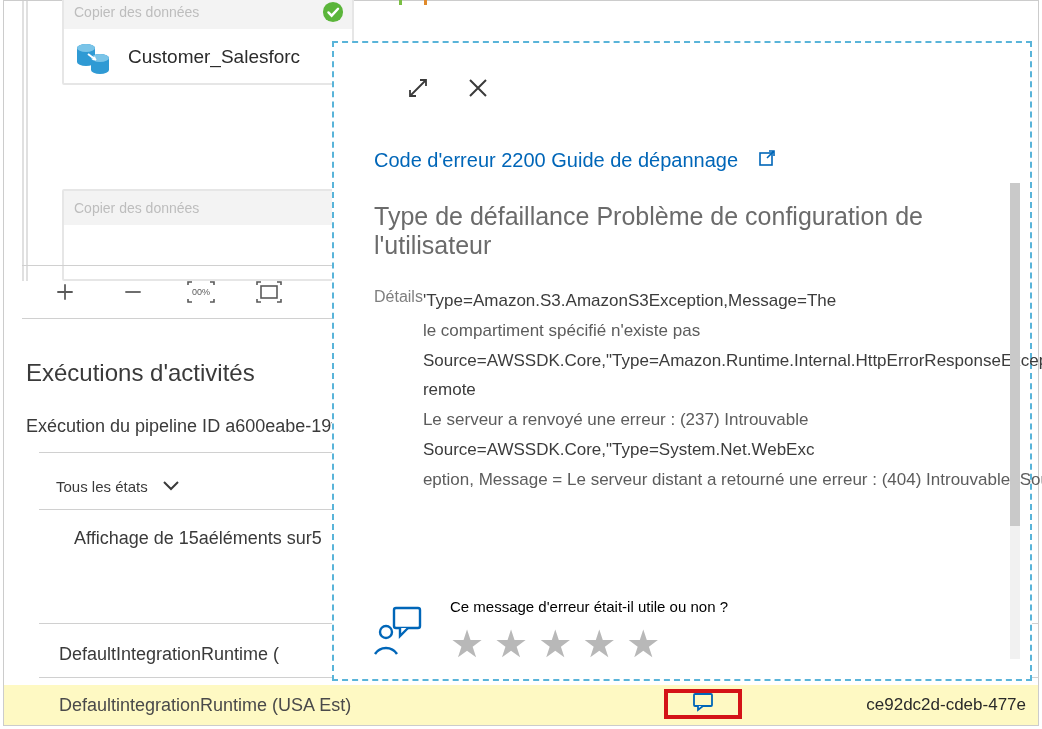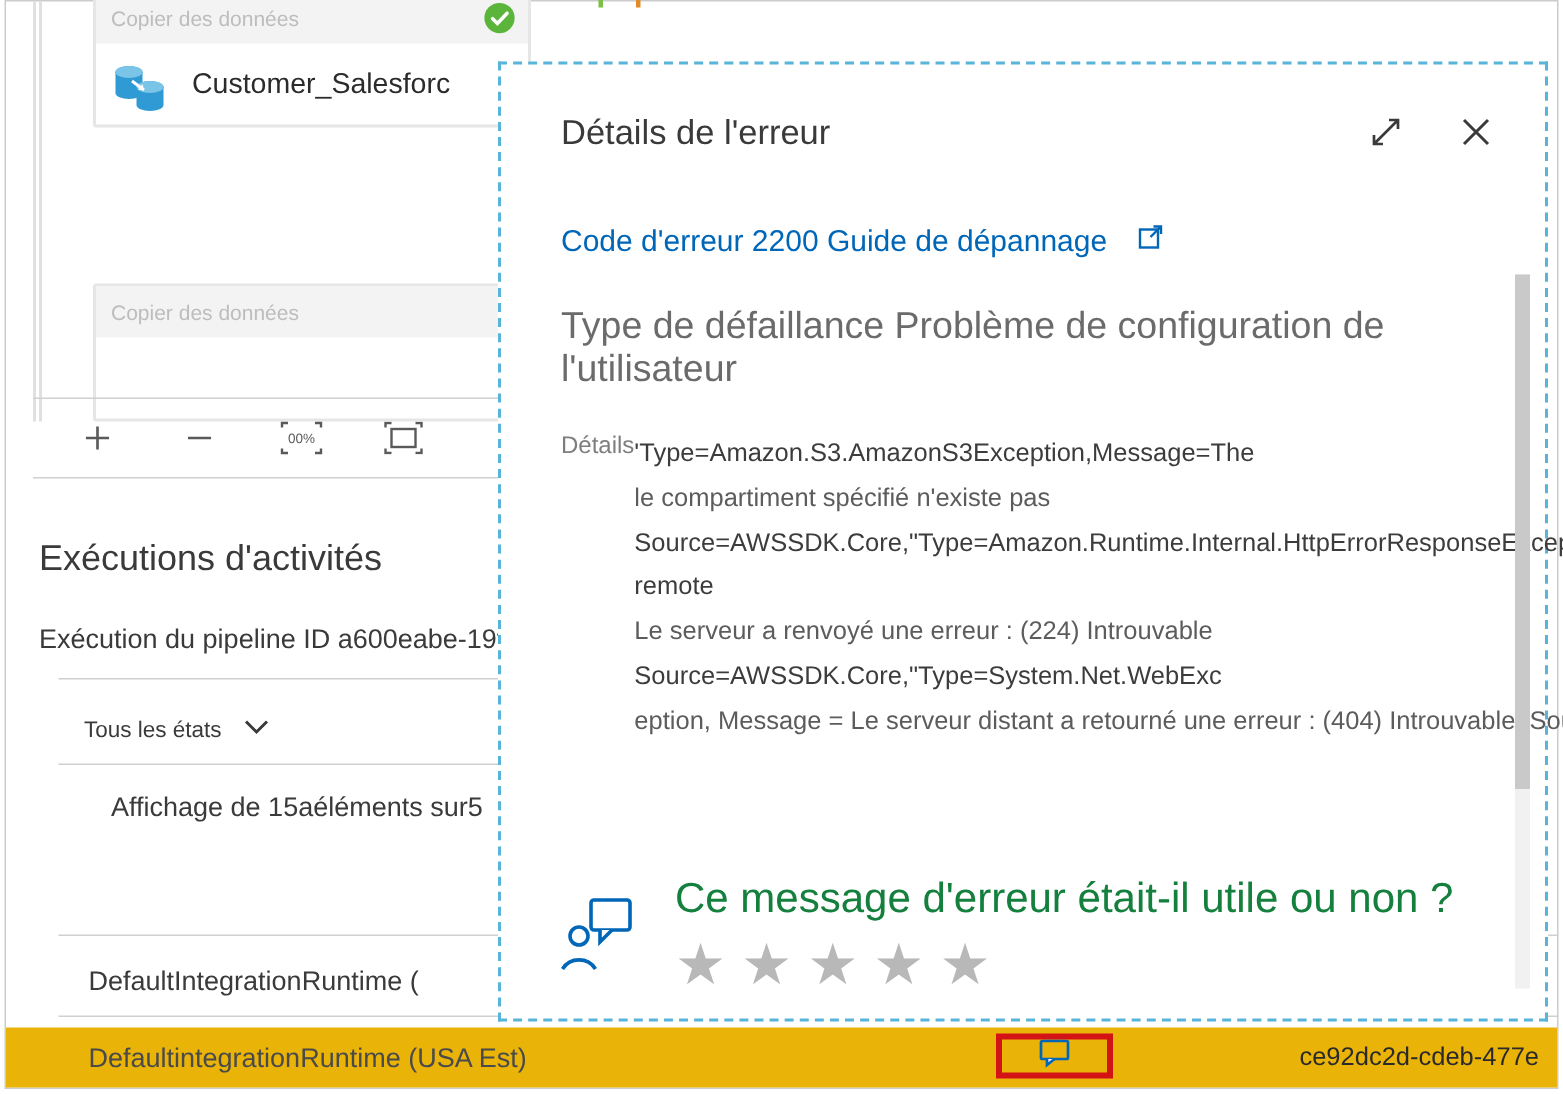--- a/index.html
+++ b/index.html
@@ -28,21 +28,21 @@
 
   .section-heading { position: absolute; left: 22px; top: 358px; font-size: 24px; color: #3a3a3a; }
   .pipeline-line { position: absolute; left: 22px; top: 415px; font-size: 18px; color: #3a3a3a; }
   .divider-h { position: absolute; left: 35px; height: 1px; background: #d0d0d0; }
 
   .states-dd { position: absolute; left: 52px; top: 477px; display: flex; align-items: center; font-size: 15px; color: #3a3a3a; }
   .chev { margin-left: 14px; }
   .showing { position: absolute; left: 70px; top: 527px; font-size: 18px; color: #3a3a3a; }
   .runtime-lbl { position: absolute; left: 70px; top: 575px; font-size: 18px; color: #3a3a3a; }
   .row1 { position: absolute; left: 55px; top: 643px; font-size: 18px; color: #3a3a3a; }
-  .bottom-row { position: absolute; left: 0; right: 0; bottom: 0; height: 40px; background: #eab308; display: flex; align-items: center; }
+  .bottom-row { position: absolute; left: 0; right: 0; bottom: 0; height: 40px; background: #fef9c3; display: flex; align-items: center; }
   .row2 { margin-left: 55px; font-size: 18px; color: #4a4a4a; }
   .bottom-run-id { position: absolute; right: 12px; font-size: 17px; color: #2a2a2a; }
   .feedback-hl { position: absolute; left: 660px; bottom: 6px; width: 78px; height: 30px; border: 4px solid #d41317; display:flex; align-items:center; justify-content:center;}
   .feedback-ico { color: #0066b8; }
 
   .error-panel {
     position: absolute; left: 328px; top: 40px; width: 700px; height: 640px;
     background: #fff; border: 2px dashed #59b4d9;
   }
   .err-header { display:flex; align-items:center; height: 90px; padding: 0 30px 0 40px; }
@@ -56,21 +56,21 @@
   .err-link-row { display:flex; align-items:center; font-size: 20px; color: #0066b8; margin-bottom: 30px; }
   .ext-link { margin-left: 20px; }
   .failure-type { font-size: 25px; color: #6b6b6b; margin-bottom: 26px; }
   .details-grid { display:flex; }
   .details-lbl { width: 104px; font-size: 16px; color: #7e7e7e; padding-top: 2px; }
   .details-text { flex:1; font-size: 17px; line-height: 1.75; color: #5c5c5c; }
   .em { color: #3c3c3c; font-weight: 500; }
 
   .feedback-area { position:absolute; left: 36px; bottom: 16px; display:flex; align-items:center; }
   .person-icon { color:#0066b8; margin-right: 26px; }
-  .fb-text { font-size: 28px; color: #15803d; }
+  .fb-text { font-size: 15px; color: #000000; }
   .stars { margin-top: 10px; display:flex; gap: 10px; }
   .star { font-size: 38px; color:#b8b8b8; line-height:1; }
 
   .green-accent { position:absolute; left: 395px; top: -2px; height: 6px; width: 28px; border-left: 3px solid #7bbf44; border-right: 3px solid #e08a2b; }
 </style>
 </head>
 <body>
 
 <div class="frame">
   <div class="green-accent"></div>
@@ -161,21 +161,20 @@
     <span class="feedback-ico">
       <svg width="22" height="20" viewBox="0 0 22 20">
           <rect x="2" y="2" width="18" height="12" rx="1" stroke="#0066b8" stroke-width="1.8" fill="none"></rect>
           <path d="M6 14 l0 4 l5 -4" stroke="#0066b8" stroke-width="1.8" fill="#f2f2f2"></path>
         </svg>
     </span>
   </div>
 
   <div class="error-panel">
     <div class="err-header">
-      <span class="err-title">Détails de l'erreur</span>
       <span class="hdr-btn">
         <svg width="24" height="24" viewBox="0 0 24 24">
             <path d="M4 20 L20 4 M14 4 h6 v6 M10 20 h-6 v-6" stroke="#3a3a3a" stroke-width="1.8" fill="none"></path>
           </svg>
       </span>
       <span class="hdr-btn">
         <svg width="24" height="24" viewBox="0 0 24 24">
             <path d="M4 4 L20 20 M20 4 L4 20" stroke="#3a3a3a" stroke-width="2"></path>
           </svg>
       </span>
@@ -196,21 +195,21 @@
             </svg>
         </span>
       </div>
       <div class="failure-type">Type de défaillance Problème de configuration de l'utilisateur</div>
       <div class="details-grid">
         <div class="details-lbl">Détails</div>
         <div class="details-text">
           <span class="em">'Type=Amazon.S3.AmazonS3Exception,Message=The</span><br>
           <span>le compartiment spécifié n'existe pas</span><br>
           <span class="em">Source=AWSSDK.Core,"Type=Amazon.Runtime.Internal.HttpErrorResponseException,Message=The remote</span><br>
-          <span>Le serveur a renvoyé une erreur : (224) Introuvable</span><br>
+          <span>Le serveur a renvoyé une erreur : (237) Introuvable</span><br>
           <span class="em">Source=AWSSDK.Core,"Type=System.Net.WebExc</span><br>
           <span>eption, Message = Le serveur distant a retourné une erreur : (404) Introuvable, Source=Système,'</span>
         </div>
       </div>
     </div>
 
     <div class="feedback-area">
       <span class="person-icon">
         <svg width="54" height="54" viewBox="0 0 54 54">
           <circle cx="16" cy="30" r="6" stroke="#0066b8" stroke-width="2.4" fill="none"></circle>

